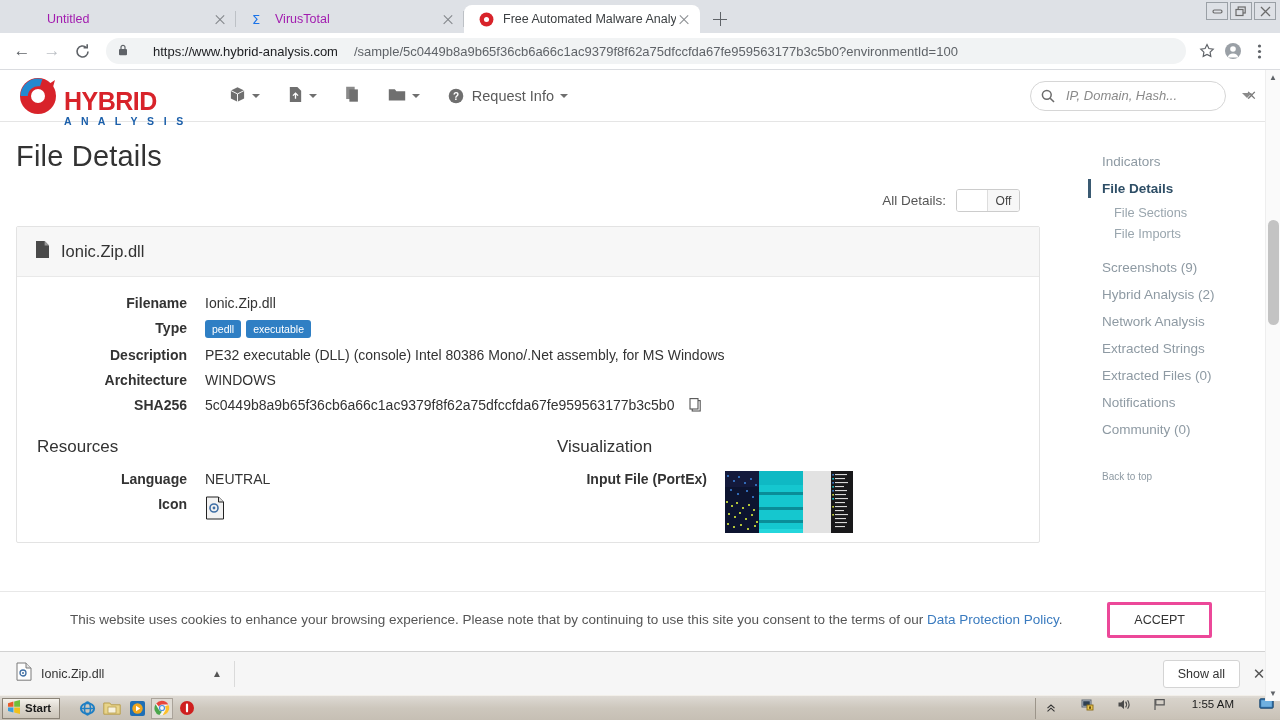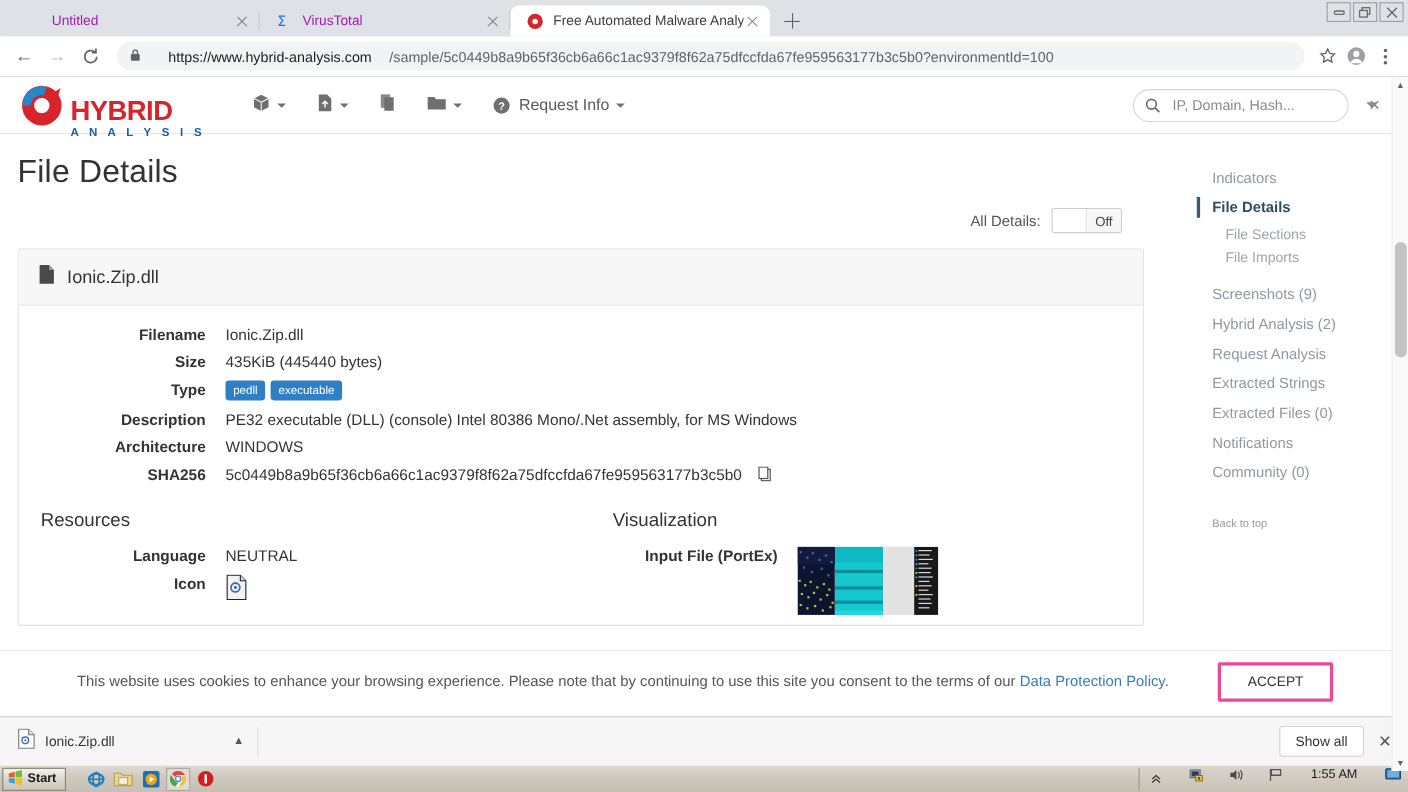--- a/index.html
+++ b/index.html
@@ -72,21 +72,21 @@
   .logo-hybrid{ font-weight:bold; font-size:25px; color:#d8232a; letter-spacing:-0.5px; font-family:"Liberation Sans",sans-serif;}
   .logo-analysis{ font-weight:bold; font-size:10.5px; color:#1b5faa; letter-spacing:3.4px; margin-top:2px;}
   .nav-items{ display:flex; align-items:center; gap:0px; }
   .nav-item{ display:flex; align-items:center; padding:0 14px; height:52px; color:#5a5a5a; font-size:14.5px;}
   .caret{ display:inline-block; margin-left:6px; border-left:4px solid transparent;border-right:4px solid transparent;border-top:4px solid #6f6f6f;}
   .searchwrap{ margin-left:auto; display:flex; align-items:center;}
   .searchbox{
     width:196px; height:30px; border:1px solid #d6d6d6; border-radius:16px; display:flex; align-items:center;
     padding:0 10px; font-size:13px; color:#8a8a8a; background:#fff;
   }
-  .searchbox input{ border:0; outline:0; flex:1; font-size:13px; color:#0c4a6e; background:transparent; font-family:"Liberation Sans",sans-serif;}
+  .searchbox input{ border:0; outline:0; flex:1; font-size:13px; color:#0c4a6e; background:transparent; font-family:"Liberation Sans",sans-serif;font-style:italic;}
   .searchbox input::placeholder{color:#8a8a8a;}
 
   .content{ display:flex; padding:0; }
   .main-col{ width:1060px; padding:18px 20px 0 16px; }
   .page-title{ font-size:29px; color:#333; font-weight:normal; margin:0 0 16px 0; letter-spacing:.2px;}
 
   .alldetails-row{ display:flex; align-items:center; justify-content:flex-end; margin-bottom:14px; padding-right:20px;}
   .alldetails-label{ font-size:13.5px; color:#555; margin-right:10px;}
   .toggle{ width:64px;height:23px;border:1px solid #ccc;border-radius:3px; display:flex; overflow:hidden; background:#fff;}
   .toggle .knob{ width:31px; background:#fff; border-right:1px solid #ddd;}
@@ -367,24 +367,20 @@
                     <path d="M9.6 1v4.4H14" fill="#9a9a9a"></path>
                   </svg>
               </span>
               <span class="card-head-title">Ionic.Zip.dll</span>
             </div>
 
             <div class="card-body">
               <div class="kv">
                 <div class="k">Filename</div>
                 <div class="v">Ionic.Zip.dll</div>
-              </div>
-              <div class="kv">
-                <div class="k">Size</div>
-                <div class="v">435KiB (445440 bytes)</div>
               </div>
               <div class="kv">
                 <div class="k">Type</div>
                 <div class="v">
                   <span class="badge">pedll</span><span class="badge">executable</span>
                 </div>
               </div>
               <div class="kv">
                 <div class="k">Description</div>
                 <div class="v">PE32 executable (DLL) (console) Intel 80386 Mono/.Net assembly, for MS Windows</div>
@@ -521,21 +517,21 @@
         </div>
 
         <div class="right-col">
           <div class="rn-item">Indicators</div>
           <div class="rn-item active">File Details</div>
           <div class="rn-sub">File Sections</div>
           <div class="rn-sub">File Imports</div>
           <div class="rn-gap"></div>
           <div class="rn-item">Screenshots (9)</div>
           <div class="rn-item">Hybrid Analysis (2)</div>
-          <div class="rn-item">Request Analysis</div>
+          <div class="rn-item">Network Analysis</div>
           <div class="rn-item">Extracted Strings</div>
           <div class="rn-item">Extracted Files (0)</div>
           <div class="rn-item">Notifications</div>
           <div class="rn-item">Community (0)</div>
           <div class="rn-back">Back to top</div>
         </div>
       </div>
     </div>
 
     <div class="watermark">

